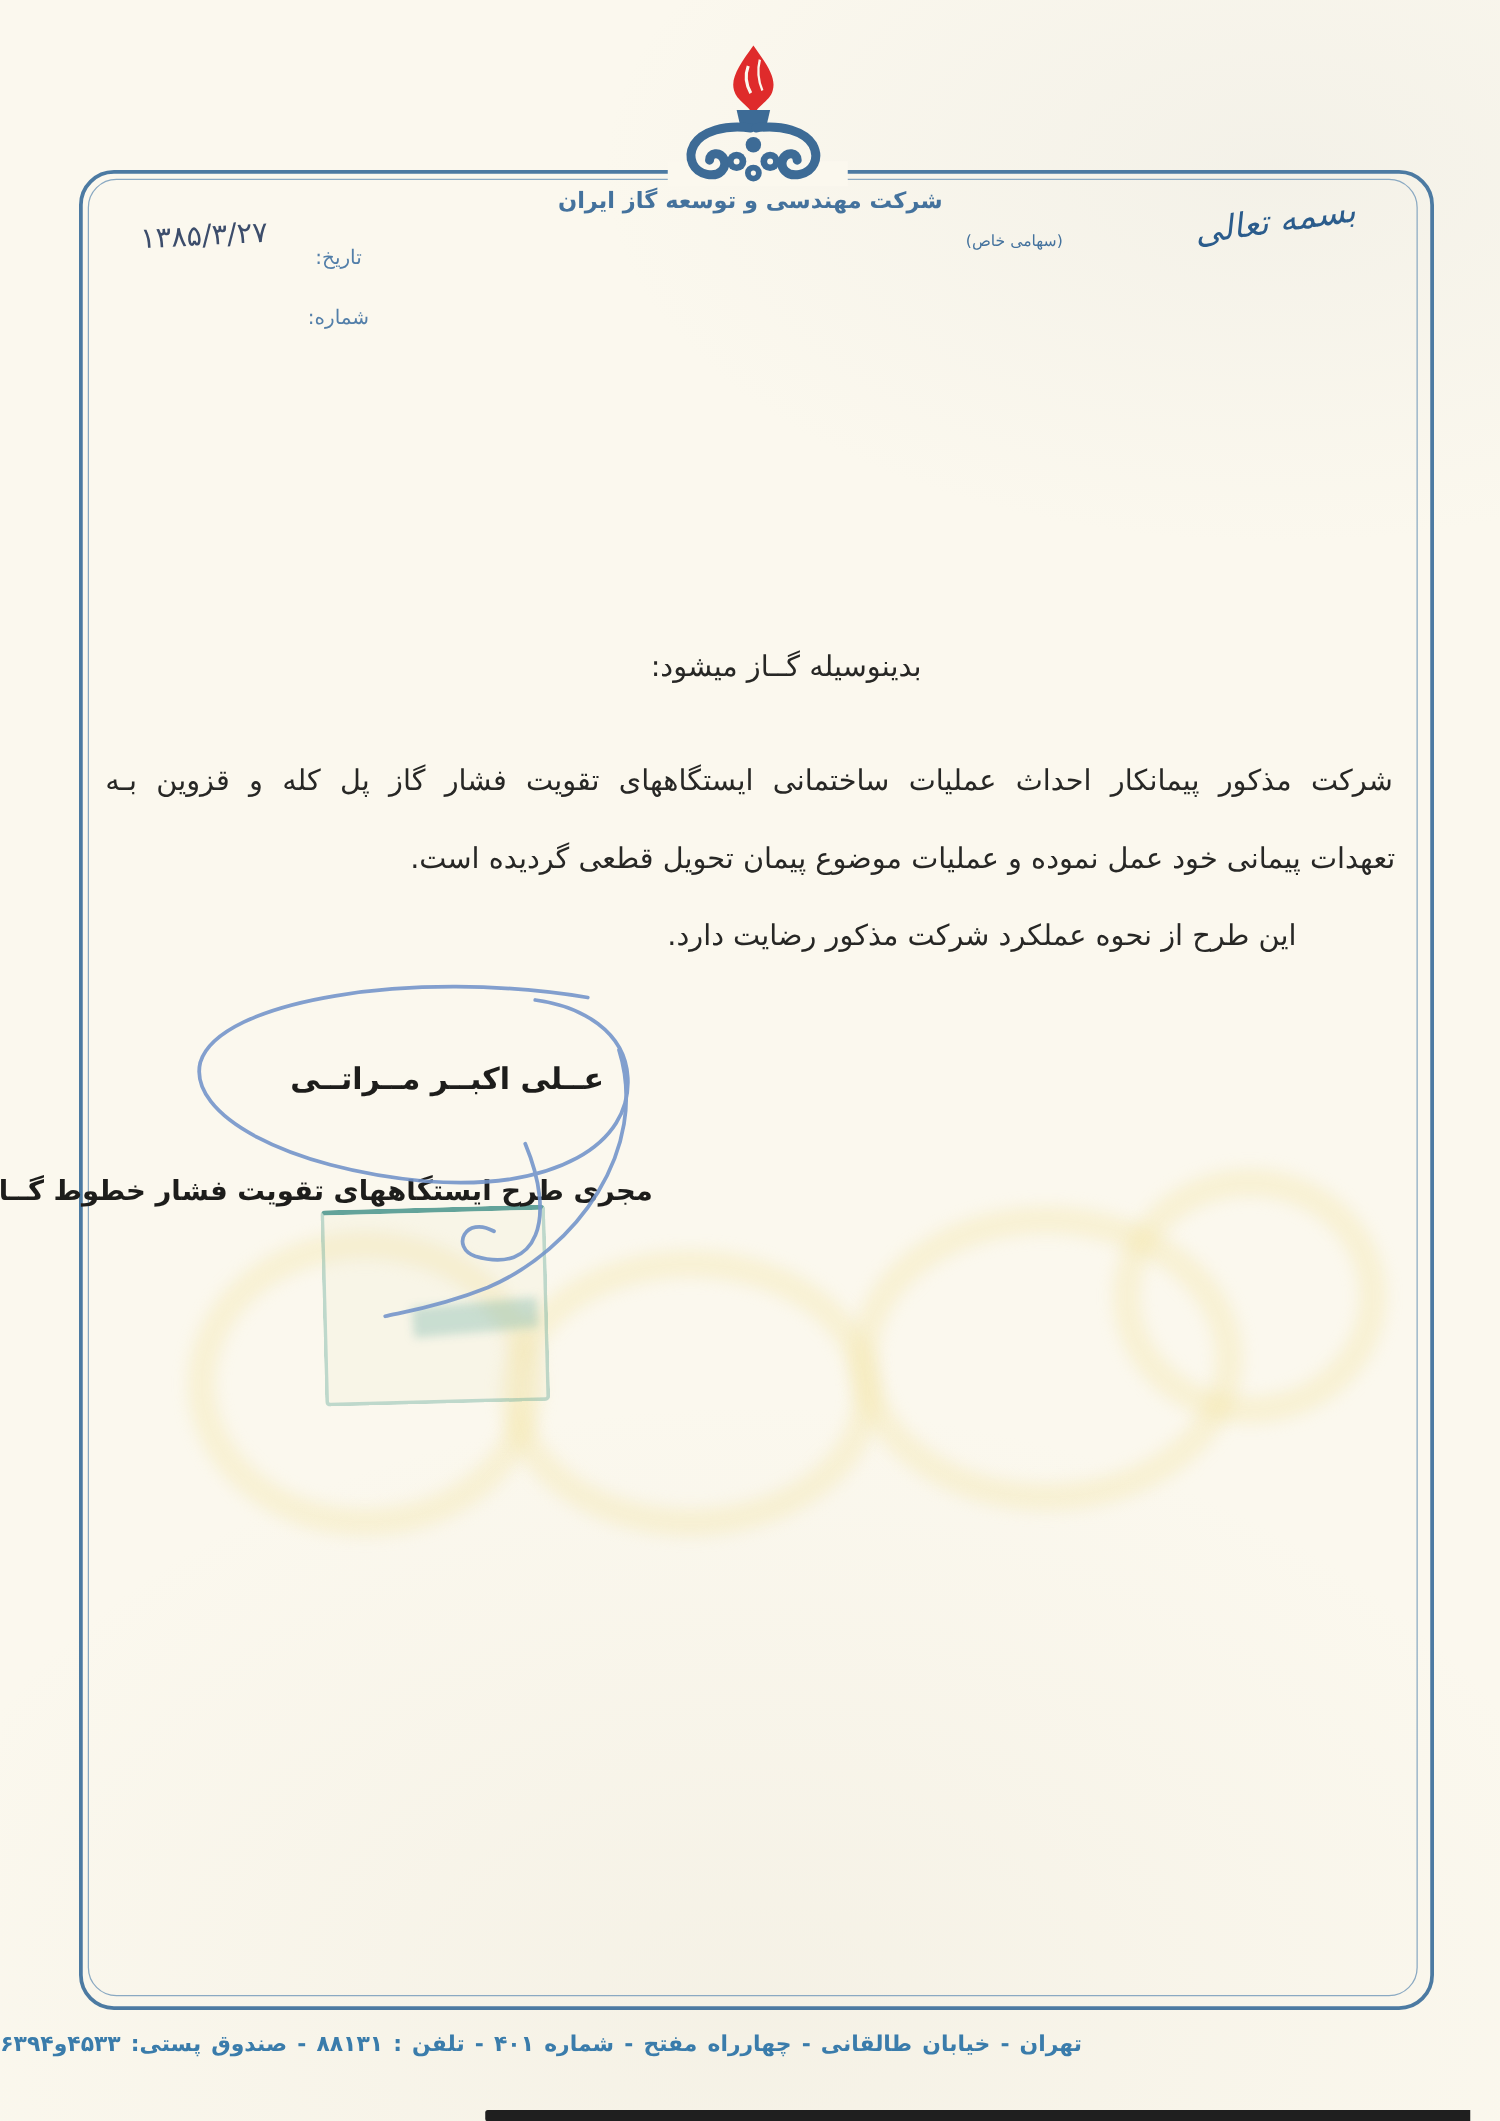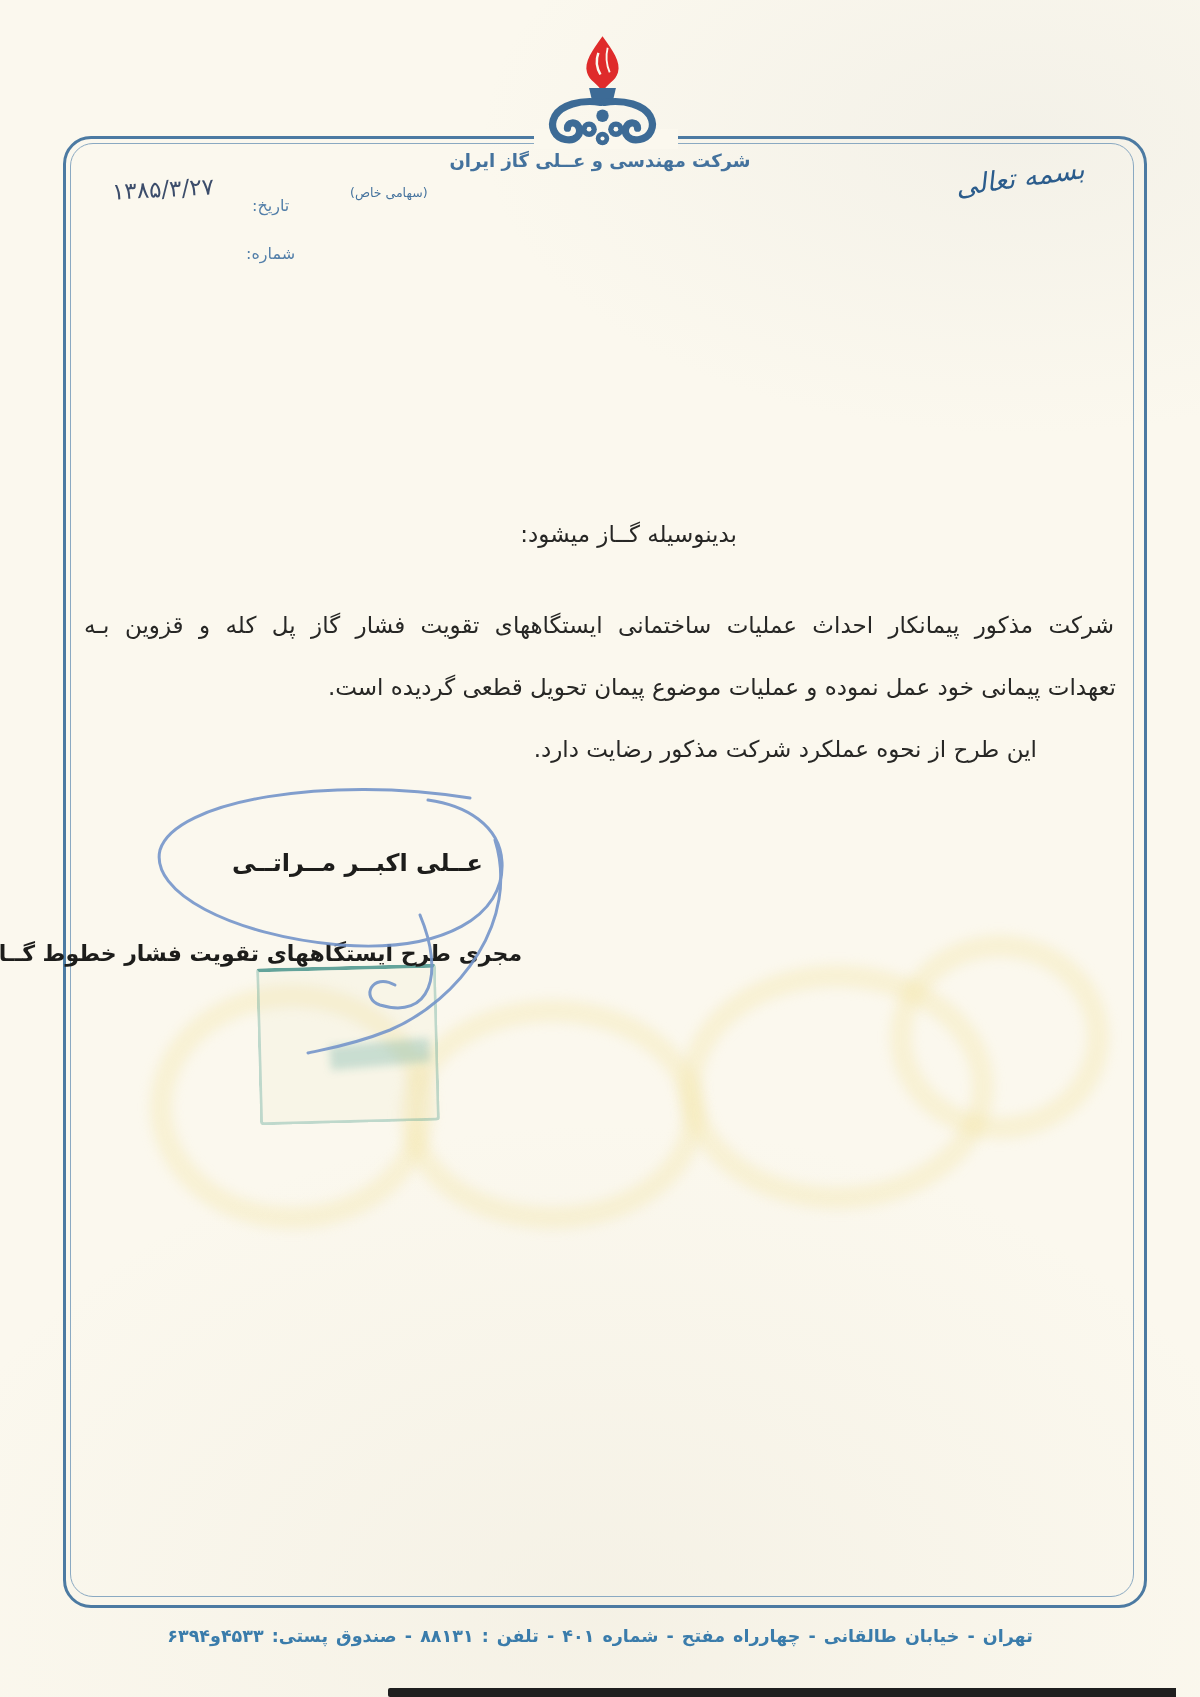--- a/index.html
+++ b/index.html
@@ -27,21 +27,21 @@
   .frame-mask{
     position:absolute;left:534px;top:129px;width:144px;height:20px;
     background:#fbf8ee;z-index:3;
   }
   .logo{position:absolute;left:520px;top:34px;width:165px;height:114px;z-index:4;}
   .company-name{
     position:absolute;left:350px;top:150px;width:500px;text-align:center;
     color:#44729d;font-weight:bold;font-size:18px;letter-spacing:.5px;z-index:4;
   }
   .company-type{
-    position:absolute;left:350px;top:185px;width:500px;text-align:left;
+    position:absolute;left:350px;top:185px;width:500px;text-align:right;
     color:#44729d;font-size:12.5px;z-index:4;
   }
   .bismillah{
     position:absolute;right:115px;top:162px;color:#2b5c8c;font-size:27px;
     font-style:italic;transform:rotate(-8deg);z-index:4;letter-spacing:1px;
   }
   .date-label{position:absolute;left:252px;top:196px;color:#537fa9;font-size:16px;direction:rtl;}
   .number-label{position:absolute;left:246px;top:244px;color:#537fa9;font-size:16px;direction:rtl;}
   .date-value{
     position:absolute;left:112px;top:176px;color:#3c4d6b;font-size:23px;
@@ -75,21 +75,21 @@
   }
   .wm{
     position:absolute;border-radius:50%;
     border:22px solid rgba(242,226,160,0.32);filter:blur(6px);z-index:1;
   }
   .wm1{left:150px;top:985px;width:240px;height:200px;}
   .wm2{left:400px;top:1000px;width:260px;height:185px;}
   .wm3{left:680px;top:965px;width:270px;height:200px;}
   .wm4{left:890px;top:935px;width:175px;height:160px;}
   .footer-address{
-    position:absolute;left:0;top:1626px;width:1200px;text-align:center;
+    position:absolute;left:0;top:1626px;width:1200px;text-align:left;
     color:#3a7cab;font-weight:bold;font-size:17.5px;direction:rtl;z-index:4;
     word-spacing:2px;
   }
   .scan-strip{
     position:absolute;left:388px;top:1688px;width:788px;height:9px;
     background:#1f1f1f;z-index:7;border-radius:2px 0 0 2px;
   }
 </style>
 </head>
 <body>
@@ -120,21 +120,21 @@
         <circle cx="67" cy="92" r="7.5" fill="#3d6b96"></circle>
         <circle cx="93" cy="92" r="7.5" fill="#3d6b96"></circle>
         <circle cx="80" cy="101" r="6.5" fill="#3d6b96"></circle>
         <circle cx="67" cy="92" r="2.3" fill="#fbf8ee"></circle>
         <circle cx="93" cy="92" r="2.3" fill="#fbf8ee"></circle>
         <circle cx="80" cy="101" r="2" fill="#fbf8ee"></circle>
       </g>
     </svg>
   </div>
 
-  <div class="company-name">شرکت مهندسی و عــلی گاز ایران</div>
+  <div class="company-name">شرکت مهندسی و توسعه گاز ایران</div>
   <div class="company-type">(سهامی خاص)</div>
   <div class="bismillah">بسمه تعالی</div>
 
   <div class="date-label">تاریخ:</div>
   <div class="date-value">۱۳۸۵/۳/۲۷</div>
   <div class="number-label">شماره:</div>
 
   <div class="body-text body-l1">بدینوسیله گــاز میشود:</div>
   <div class="body-text body-l2">شرکت مذکور پیمانکار احداث عملیات ساختمانی ایستگاههای تقویت فشار گاز پل کله و قزوین بـه</div>
   <div class="body-text body-l3">تعهدات پیمانی خود عمل نموده و عملیات موضوع پیمان تحویل قطعی گردیده است.</div>

